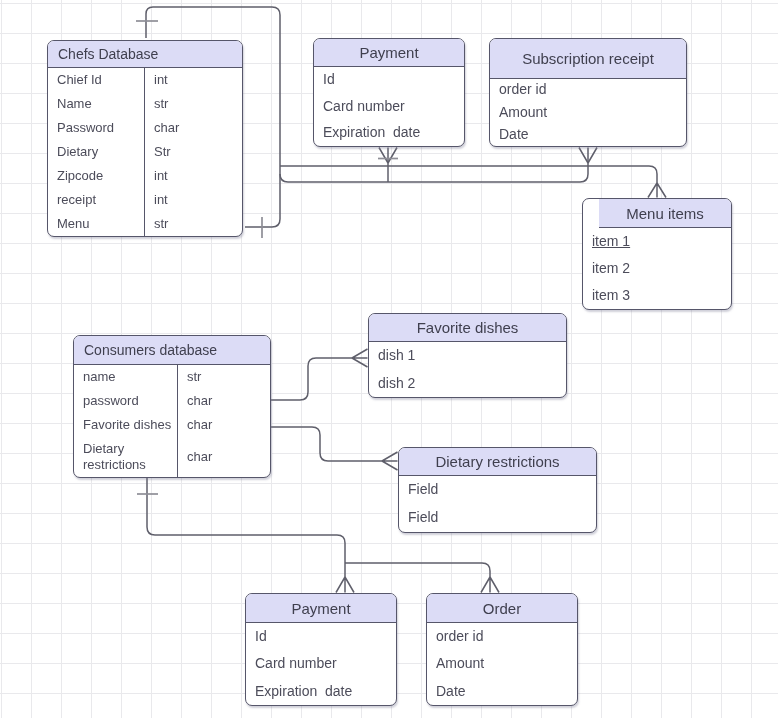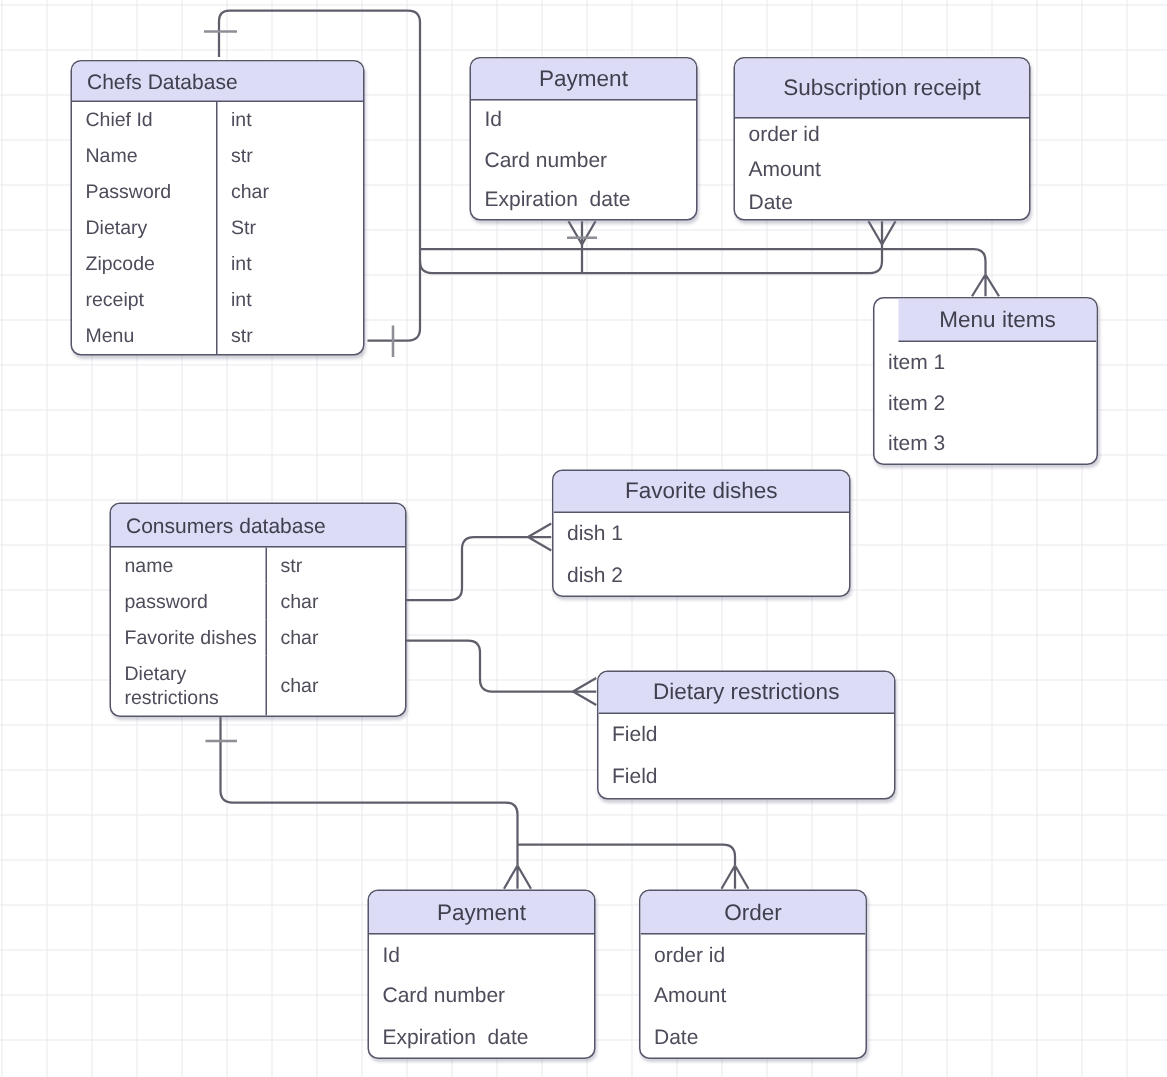--- a/index.html
+++ b/index.html
@@ -141,21 +141,21 @@
           </div>
           <div class="row">
             <span class="cell name" style="flex: 1 1 0%;">Date</span>
           </div>
         </div>
       </div>
       <div class="table" style="left: 582px; top: 198px; width: 150px; height: 112px;">
         <div class="hdr center" style="height: 29px; margin-left: 16px;">Menu items</div>
         <div class="body">
           <div class="row">
-            <span class="cell name" style="flex: 1 1 0%;">item 1</span>
+            <span class="cell name" style="flex: 1 1 0%; text-decoration: underline;">item 1</span>
           </div>
           <div class="row">
             <span class="cell name" style="flex: 1 1 0%;">item 2</span>
           </div>
           <div class="row">
             <span class="cell name" style="flex: 1 1 0%;">item 3</span>
           </div>
         </div>
       </div>
       <div class="table twocol" style="left: 47px; top: 335px; width: 198px; height: 143px; margin-left: 26px;">

